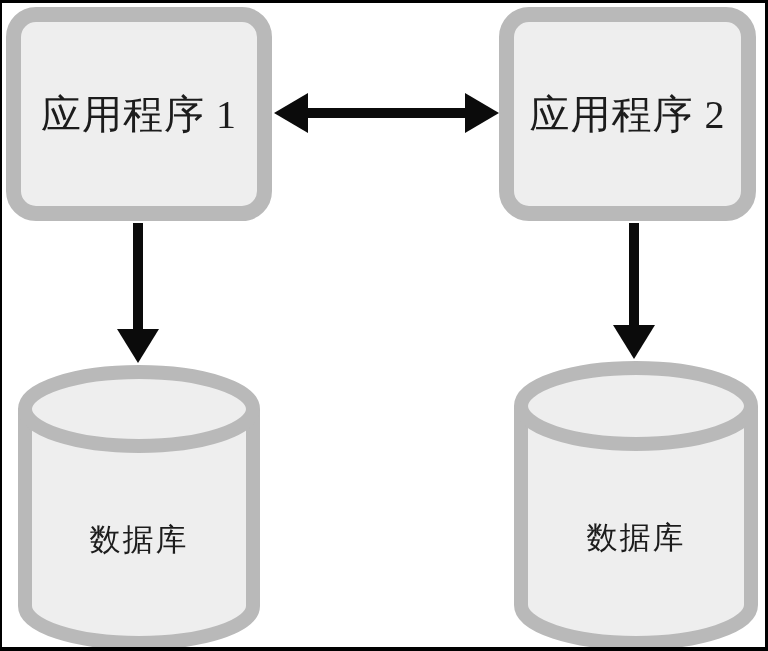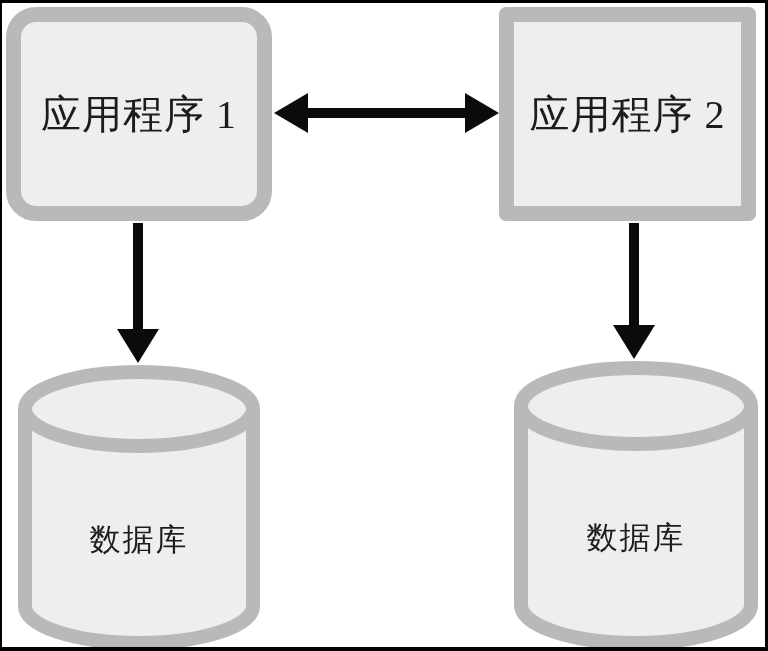--- a/index.html
+++ b/index.html
@@ -22,21 +22,21 @@
     border:15px solid #b9b9b9;
     border-radius:30px;
     display:flex;align-items:center;justify-content:center;
   }
   .node-box .inner{
     border-radius:12px;
     width:100%;height:100%;
     display:flex;align-items:center;justify-content:center;
   }
   #app1{left:4px;top:4px;width:266px;height:214px;}
-  #app2{left:497px;top:4px;width:257px;height:214px;border-radius:7px;}
+  #app2{left:497px;top:4px;width:257px;height:214px;}
   .box-label{
     font-size:40px;
     color:#1c1c1c;
     letter-spacing:1px;
     white-space:nowrap;
   }
   .cyl{position:absolute;}
   #db1{left:15px;top:360px;width:244px;height:288px;}
   #db2{left:511px;top:356px;width:246px;height:292px;}
   .cyl svg{display:block;width:100%;height:100%;}

